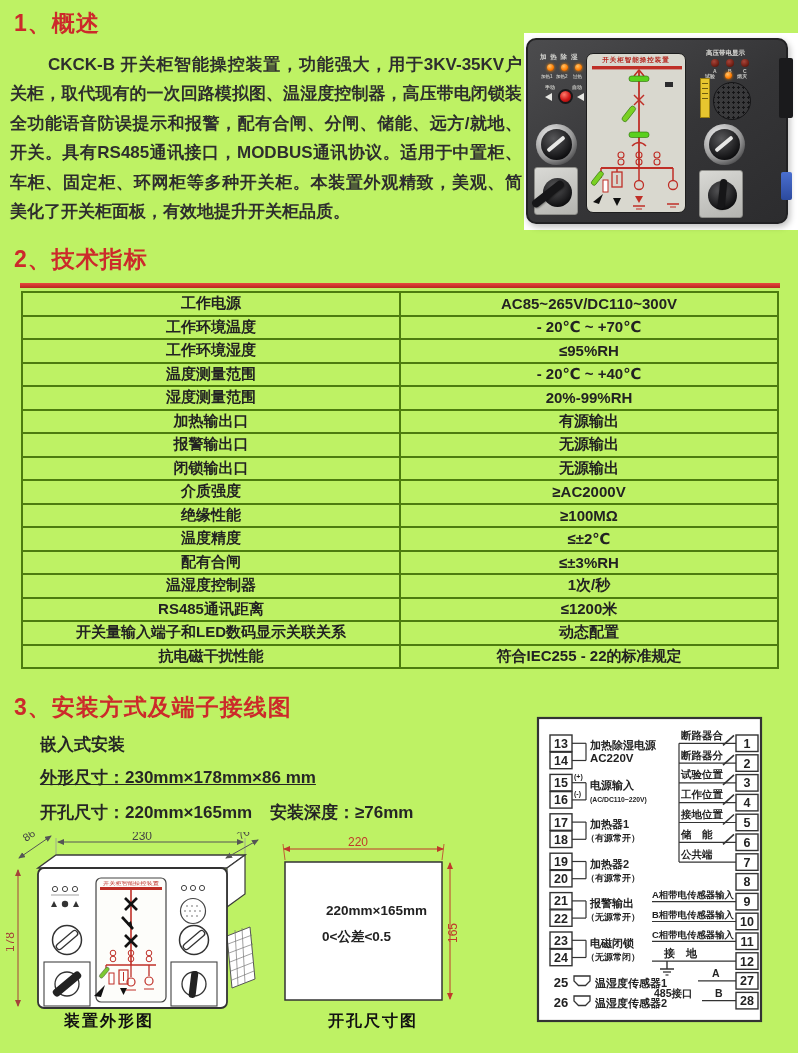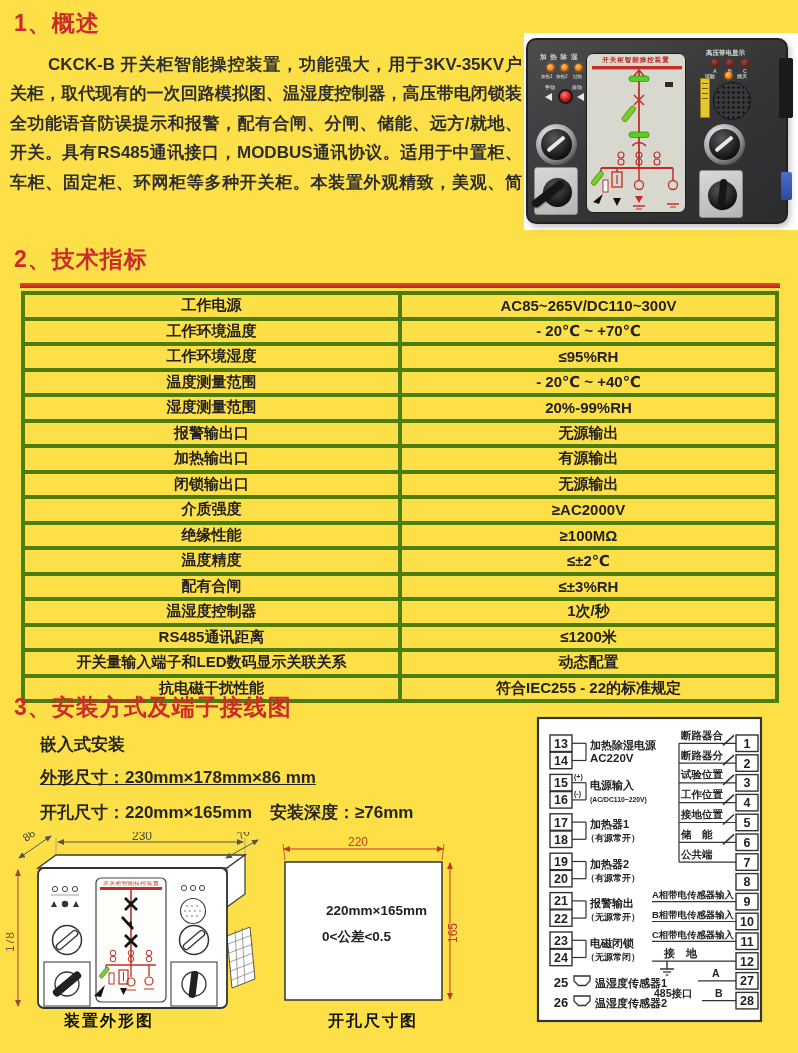--- a/index.html
+++ b/index.html
@@ -1,29 +1,29 @@
 <!DOCTYPE html>
 <html><head>
 <meta charset="utf-8">
 <style>
   html,body{margin:0;padding:0;background:#ffffff;}
   body{font-family:"Liberation Sans","DejaVu Sans",sans-serif;}
-  .page{position:relative;width:798px;height:1053px;background:#fde047;overflow:hidden;}
+  .page{position:relative;width:798px;height:1053px;background:#bef264;overflow:hidden;}
   .abs{position:absolute;}
   h1.sec{position:absolute;margin:0;font-size:23px;font-weight:700;color:#cc2a2b;letter-spacing:1px;}
   
   .para{position:absolute;left:10px;top:50px;width:512px;color:#2e2e2e;font-size:17px;font-weight:600;}
   .para .ln{height:29.4px;line-height:29.4px;white-space:nowrap;}
   .para .jl{text-align:justify;text-align-last:justify;white-space:normal;overflow:hidden;}
   .para .ind{padding-left:38px;}
   
   .redrule{position:absolute;left:20px;top:283px;width:760px;height:5px;background:linear-gradient(#e84a3d,#b7271f);}
   
   table.spec{position:absolute;left:21px;top:291px;width:758px;border-collapse:collapse;table-layout:fixed;border:2px solid #4c4c4c;}
-  table.spec td{border:4px solid #4d7c0f;height:21.5px;text-align:center;font-size:15px;font-weight:700;color:#222;padding:0 4px;overflow:hidden;white-space:nowrap;}
+  table.spec td{border:2px solid #4d7c0f;height:21.5px;text-align:center;font-size:15px;font-weight:700;color:#222;padding:0 4px;overflow:hidden;white-space:nowrap;}
   
   .s3txt{position:absolute;font-size:17px;font-weight:700;color:#262626;white-space:nowrap;}
   .caption{position:absolute;font-size:16px;font-weight:700;color:#111;letter-spacing:2px;white-space:nowrap;}
   
   .photo{position:absolute;left:524px;top:33px;width:274px;height:197px;background:#fff;}
   .dev{position:absolute;left:2px;top:5px;width:262px;height:186px;border-radius:10px;
        background:linear-gradient(145deg,#4c4c4e,#353537 55%,#2c2c2e);border:2px solid #212123;box-sizing:border-box;box-shadow:2px 3px 6px rgba(0,0,0,.25);}
   .tab-dark{position:absolute;right:-7px;top:18px;width:14px;height:60px;background:#1a1a1c;border-radius:2px;}
   .conn-blue{position:absolute;right:-6px;top:132px;width:11px;height:28px;background:linear-gradient(#4a6fd0,#2c4a9e);border-radius:2px;}
   .screen{position:absolute;left:58px;top:13px;width:100px;height:160px;background:#d9d8cf;border:1px solid #1e1e1e;border-radius:7px;box-sizing:border-box;overflow:hidden;}
@@ -52,20 +52,21 @@
 <div class="page">
 
   <h1 class="sec" style="left:14px;top:8px;">1、概述</h1>
 
   <div class="para">
     <div class="ln jl ind">CKCK-B 开关柜智能操控装置，功能强大，用于3KV-35KV户内开</div>
     <div class="ln jl">关柜，取代现有的一次回路模拟图、温湿度控制器，高压带电闭锁装置。</div>
     <div class="ln jl">全功能语音防误提示和报警，配有合闸、分闸、储能、远方/就地、照明</div>
     <div class="ln jl">开关。具有RS485通讯接口，MODBUS通讯协议。适用于中置柜、手</div>
     <div class="ln jl">车柜、固定柜、环网柜等多种开关柜。本装置外观精致，美观、简化、</div>
+    <div class="ln">美化了开关柜面板，有效地提升开关柜品质。</div>
   </div>
 
   <div class="photo">
     <div class="dev">
       <div class="tab-dark"></div>
       <div class="conn-blue"></div>
 
       <div class="wlab" style="left:12px;top:13px;font-size:6.5px;letter-spacing:1px;">加 热 除 湿</div>
       <div class="led led-or" style="left:19px;top:24px;width:7px;height:7px;"></div>
       <div class="led led-or" style="left:33px;top:24px;width:7px;height:7px;"></div>
@@ -175,26 +176,26 @@
         </tr>
     <tr>
           <td>温度测量范围</td>
           <td>- 20℃ ~ +40℃</td>
         </tr>
     <tr>
           <td>湿度测量范围</td>
           <td>20%-99%RH</td>
         </tr>
     <tr>
+          <td>加热输出口</td>
+          <td>有源输出</td>
+        </tr>
+    <tr>
           <td>报警输出口</td>
           <td>无源输出</td>
-        </tr>
-    <tr>
-          <td>加热输出口</td>
-          <td>有源输出</td>
         </tr>
     <tr>
           <td>闭锁输出口</td>
           <td>无源输出</td>
         </tr>
     <tr>
           <td>介质强度</td>
           <td>≥AC2000V</td>
         </tr>
     <tr>

